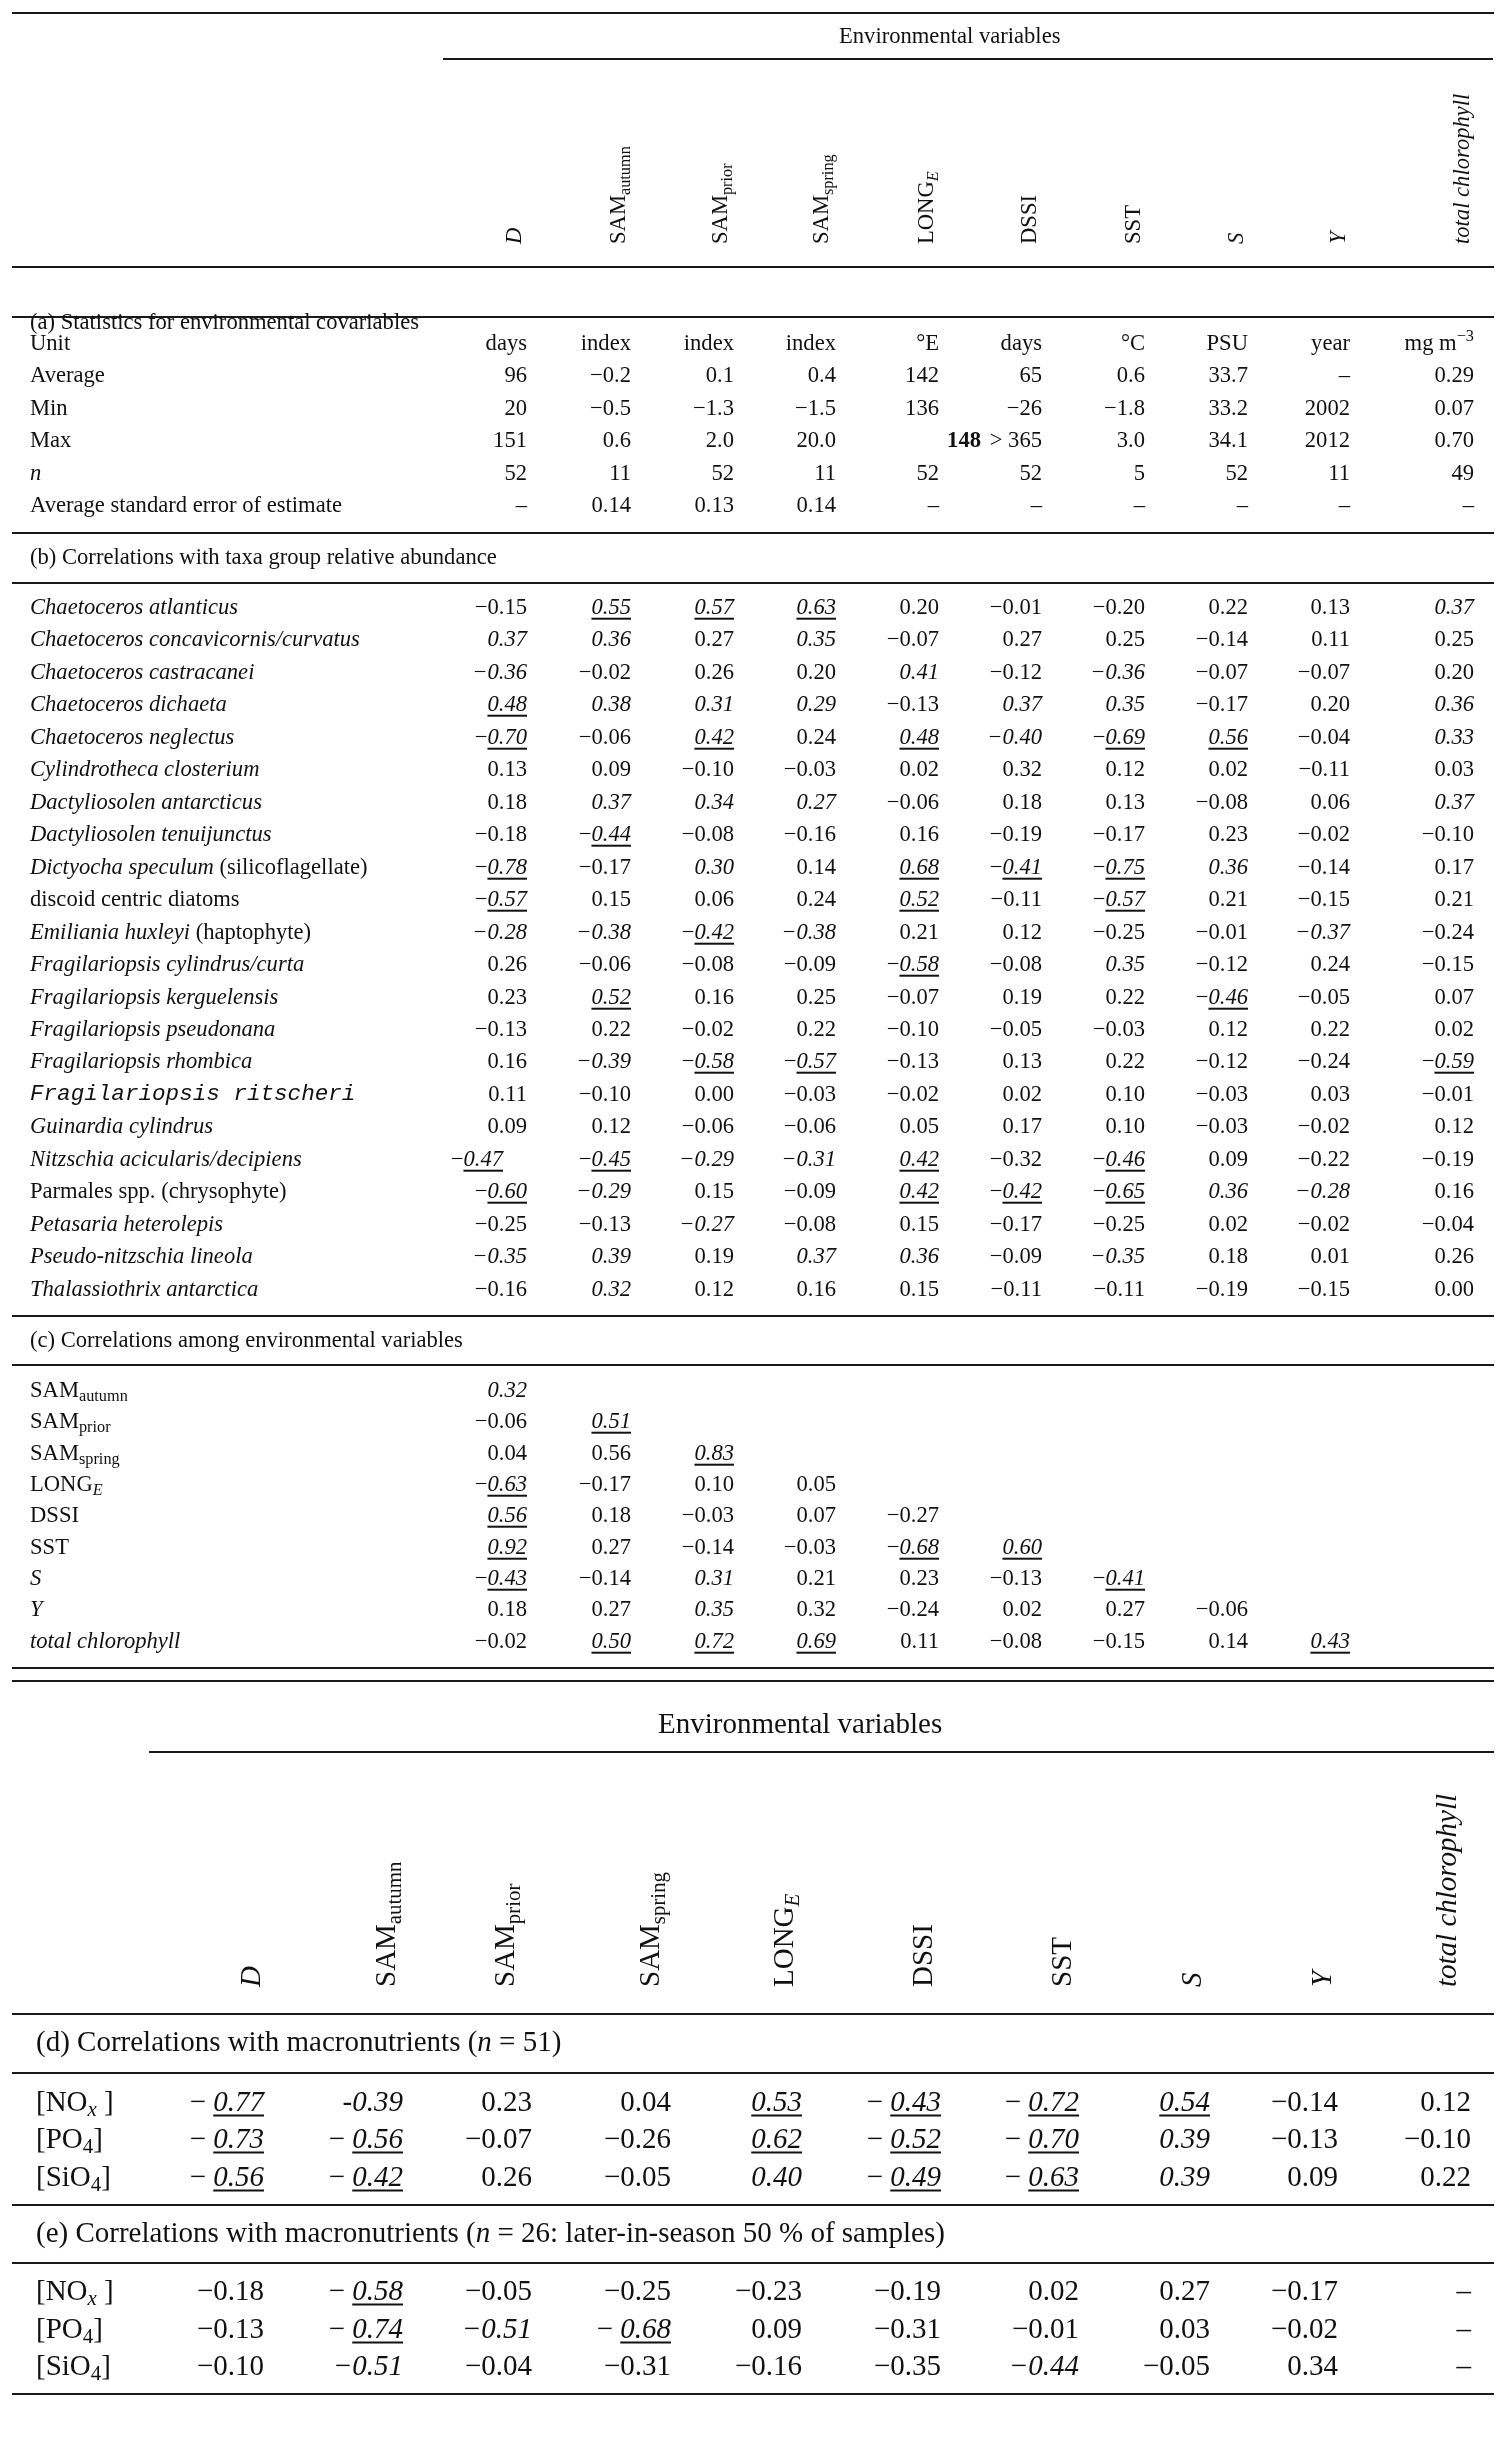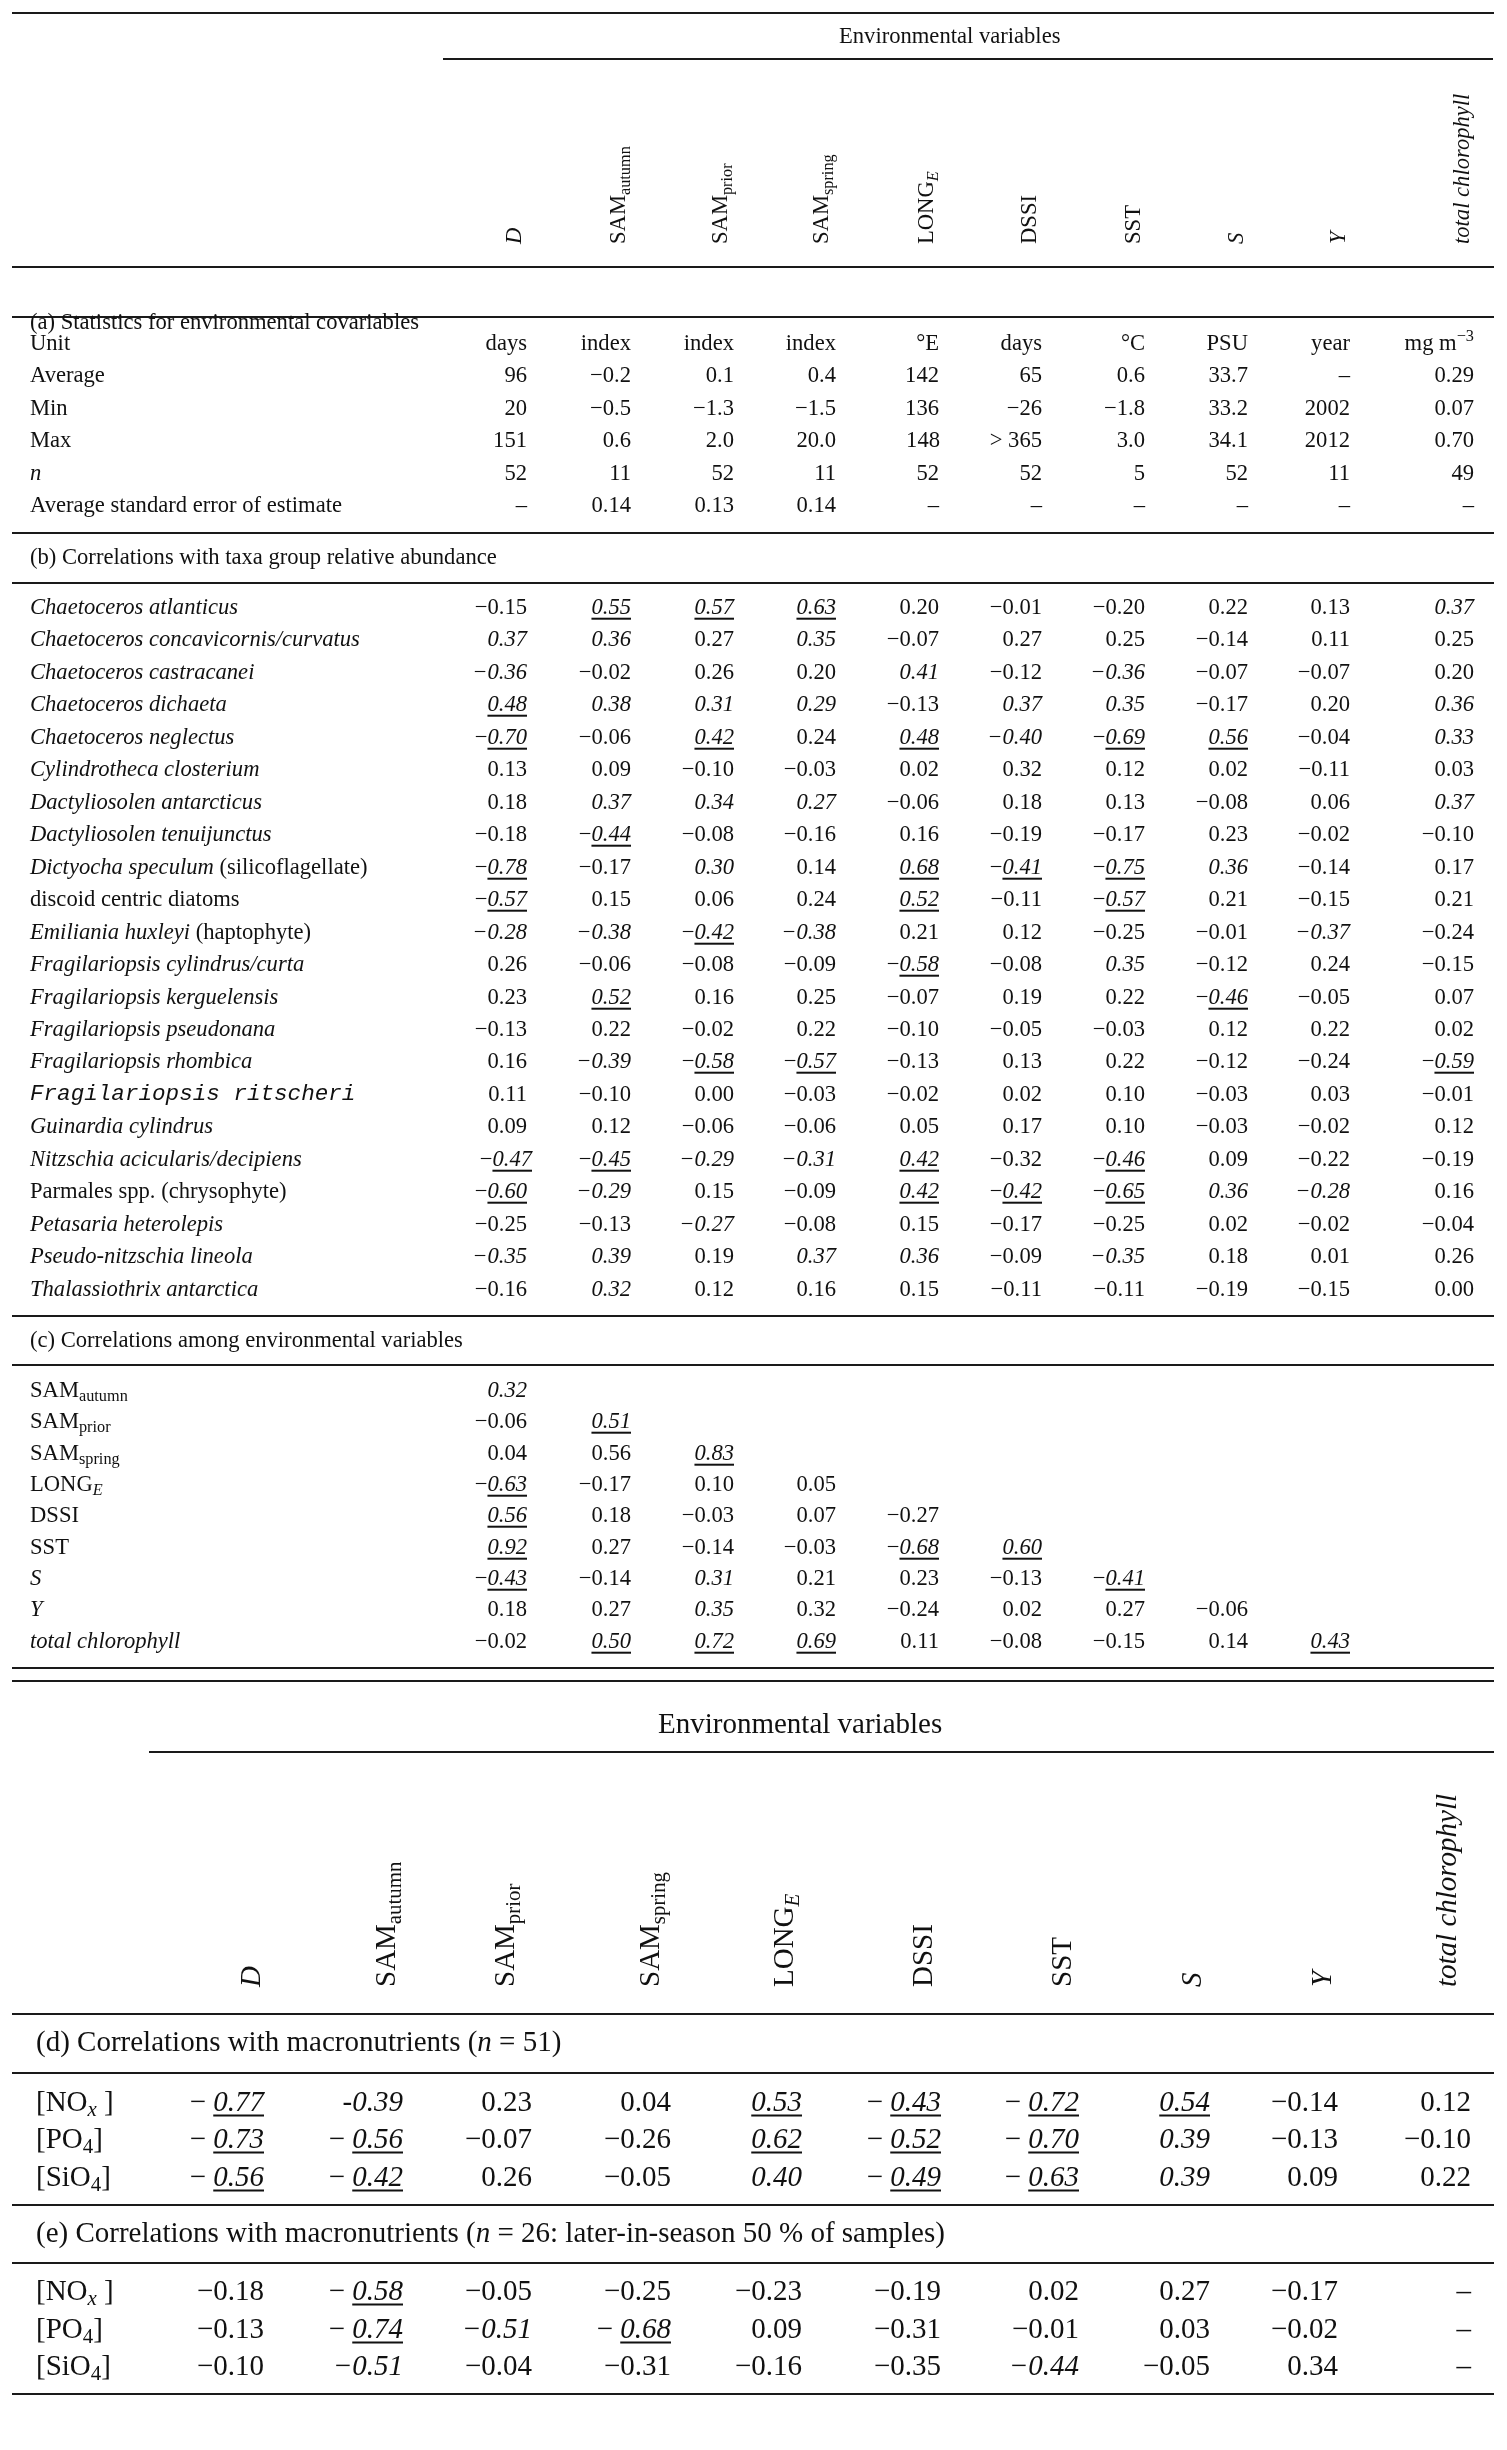--- a/index.html
+++ b/index.html
@@ -104,21 +104,21 @@
     <div class="abs cell t1" style="left: 1042px; top: 408px;">−26</div>
     <div class="abs cell t1" style="left: 1145px; top: 408px;">−1.8</div>
     <div class="abs cell t1" style="left: 1248px; top: 408px;">33.2</div>
     <div class="abs cell t1" style="left: 1350px; top: 408px;">2002</div>
     <div class="abs cell t1" style="left: 1474px; top: 408px;">0.07</div>
     <div class="abs lbl t1" style="top: 440px; left: 30px;"><span>Max</span></div>
     <div class="abs cell t1" style="left: 527px; top: 440px;">151</div>
     <div class="abs cell t1" style="left: 631px; top: 440px;">0.6</div>
     <div class="abs cell t1" style="left: 734px; top: 440px;">2.0</div>
     <div class="abs cell t1" style="left: 836px; top: 440px;">20.0</div>
-    <div class="abs cell t1" style="left: 940px; top: 440px;">148</div>
+    <div class="abs cell t1" style="left: 981px; top: 440px; font-weight: bold;">148</div>
     <div class="abs cell t1" style="left: 1042px; top: 440px;">&gt; 365</div>
     <div class="abs cell t1" style="left: 1145px; top: 440px;">3.0</div>
     <div class="abs cell t1" style="left: 1248px; top: 440px;">34.1</div>
     <div class="abs cell t1" style="left: 1350px; top: 440px;">2012</div>
     <div class="abs cell t1" style="left: 1474px; top: 440px;">0.70</div>
     <div class="abs lbl t1" style="top: 473px; left: 30px;"><span class="it">n</span></div>
     <div class="abs cell t1" style="left: 527px; top: 473px;">52</div>
     <div class="abs cell t1" style="left: 631px; top: 473px;">11</div>
     <div class="abs cell t1" style="left: 734px; top: 473px;">52</div>
     <div class="abs cell t1" style="left: 836px; top: 473px;">11</div>
@@ -320,21 +320,21 @@
     <div class="abs cell t1" style="left: 631px; top: 1126px;">0.12</div>
     <div class="abs cell t1" style="left: 734px; top: 1126px;">−0.06</div>
     <div class="abs cell t1" style="left: 836px; top: 1126px;">−0.06</div>
     <div class="abs cell t1" style="left: 939px; top: 1126px;">0.05</div>
     <div class="abs cell t1" style="left: 1042px; top: 1126px;">0.17</div>
     <div class="abs cell t1" style="left: 1145px; top: 1126px;">0.10</div>
     <div class="abs cell t1" style="left: 1248px; top: 1126px;">−0.03</div>
     <div class="abs cell t1" style="left: 1350px; top: 1126px;">−0.02</div>
     <div class="abs cell t1" style="left: 1474px; top: 1126px;">0.12</div>
     <div class="abs lbl t1" style="top: 1159px; left: 30px;"><span class="it">Nitzschia acicularis/decipiens</span></div>
-    <div class="abs cell t1" style="left: 532px; top: 1159px;"><span>−</span><span class="it ul">0.47</span></div>
+    <div class="abs cell t1" style="left: 503px; top: 1159px;"><span>−</span><span class="it ul">0.47</span></div>
     <div class="abs cell t1" style="left: 631px; top: 1159px;"><span>−</span><span class="it ul">0.45</span></div>
     <div class="abs cell t1" style="left: 734px; top: 1159px;"><span class="it">−0.29</span></div>
     <div class="abs cell t1" style="left: 836px; top: 1159px;"><span class="it">−0.31</span></div>
     <div class="abs cell t1" style="left: 939px; top: 1159px;"><span class="it ul">0.42</span></div>
     <div class="abs cell t1" style="left: 1042px; top: 1159px;">−0.32</div>
     <div class="abs cell t1" style="left: 1145px; top: 1159px;"><span>−</span><span class="it ul">0.46</span></div>
     <div class="abs cell t1" style="left: 1248px; top: 1159px;">0.09</div>
     <div class="abs cell t1" style="left: 1350px; top: 1159px;">−0.22</div>
     <div class="abs cell t1" style="left: 1474px; top: 1159px;">−0.19</div>
     <div class="abs lbl t1" style="top: 1191px; left: 30px;"><span>Parmales spp. (chrysophyte)</span></div>

